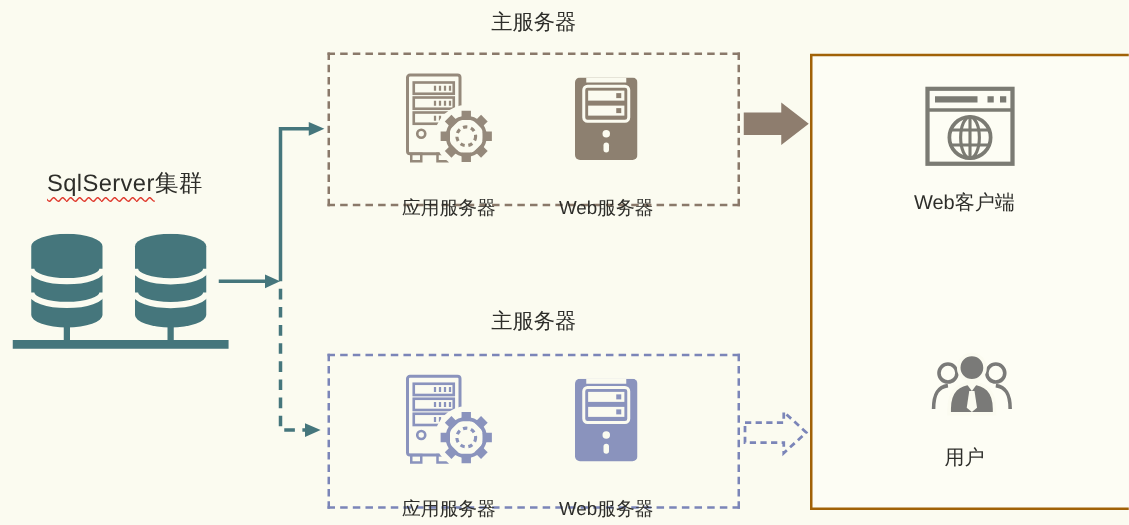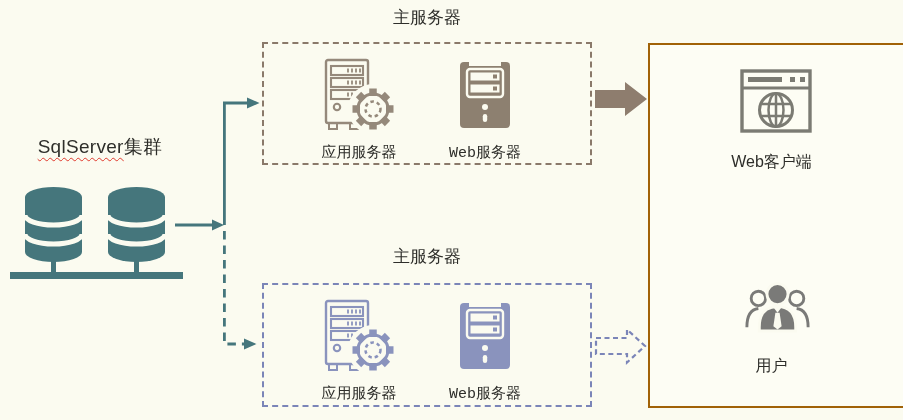--- a/index.html
+++ b/index.html
@@ -19,23 +19,23 @@
 
   
   .group-title{position:absolute;width:330px;text-align:center;font-size:17px;}
   .main-title{left:262px;top:6px;}
   .backup-title{left:262px;top:245px;}
   .group-box{position:absolute;left:262px;width:330px;box-sizing:border-box;}
   .main-box{top:42px;height:123px;border:2px dashed #8A796A;}
   .backup-box{top:283px;height:124px;border:2px dashed #7B85B8;}
   .col{position:absolute;top:11px;text-align:center;}
   .col-app{left:38px;width:114px;}
-  .col-web{left:158px;width:126px;font-family:Liberation Mono, monospace;}
+  .col-web{left:158px;width:126px;}
   .icon-slot{height:84px;display:flex;align-items:center;justify-content:center;}
-  .srv-label{font-size:15px;margin-top:4px;}
+  .srv-label{font-size:15px;margin-top:18px;}
 
   
   .client-box{position:absolute;left:648px;top:43px;width:296px;height:365px;
               box-sizing:border-box;border:2px solid #a16207;background:#FDFDF4;}
   .browser-wrap{position:absolute;left:90px;top:24px;}
   .client-label{position:absolute;left:0;width:243px;text-align:center;font-size:16px;}
   .browser-label{top:107px;}
   .user-wrap{position:absolute;left:94px;top:232px;}
   .user-label{top:311px;}
 </style>

